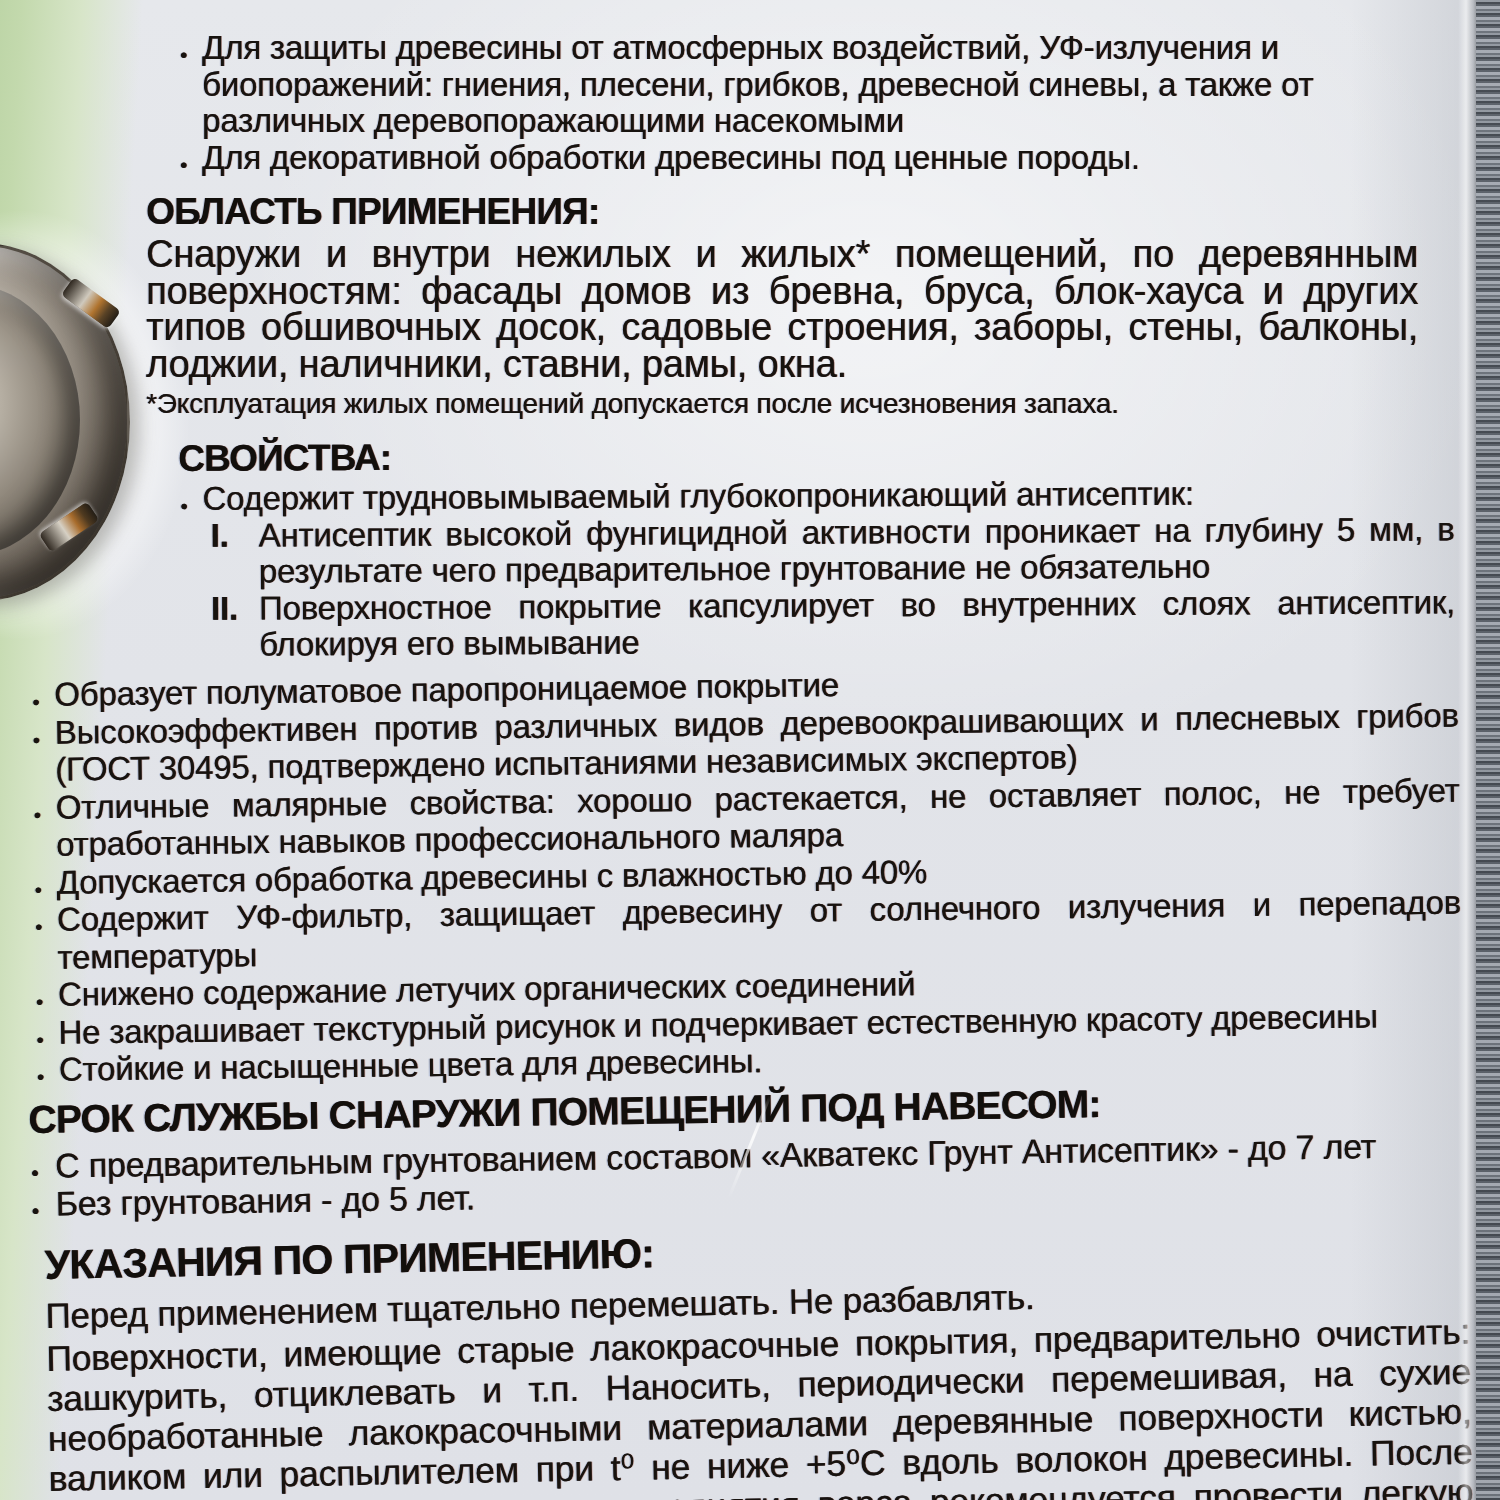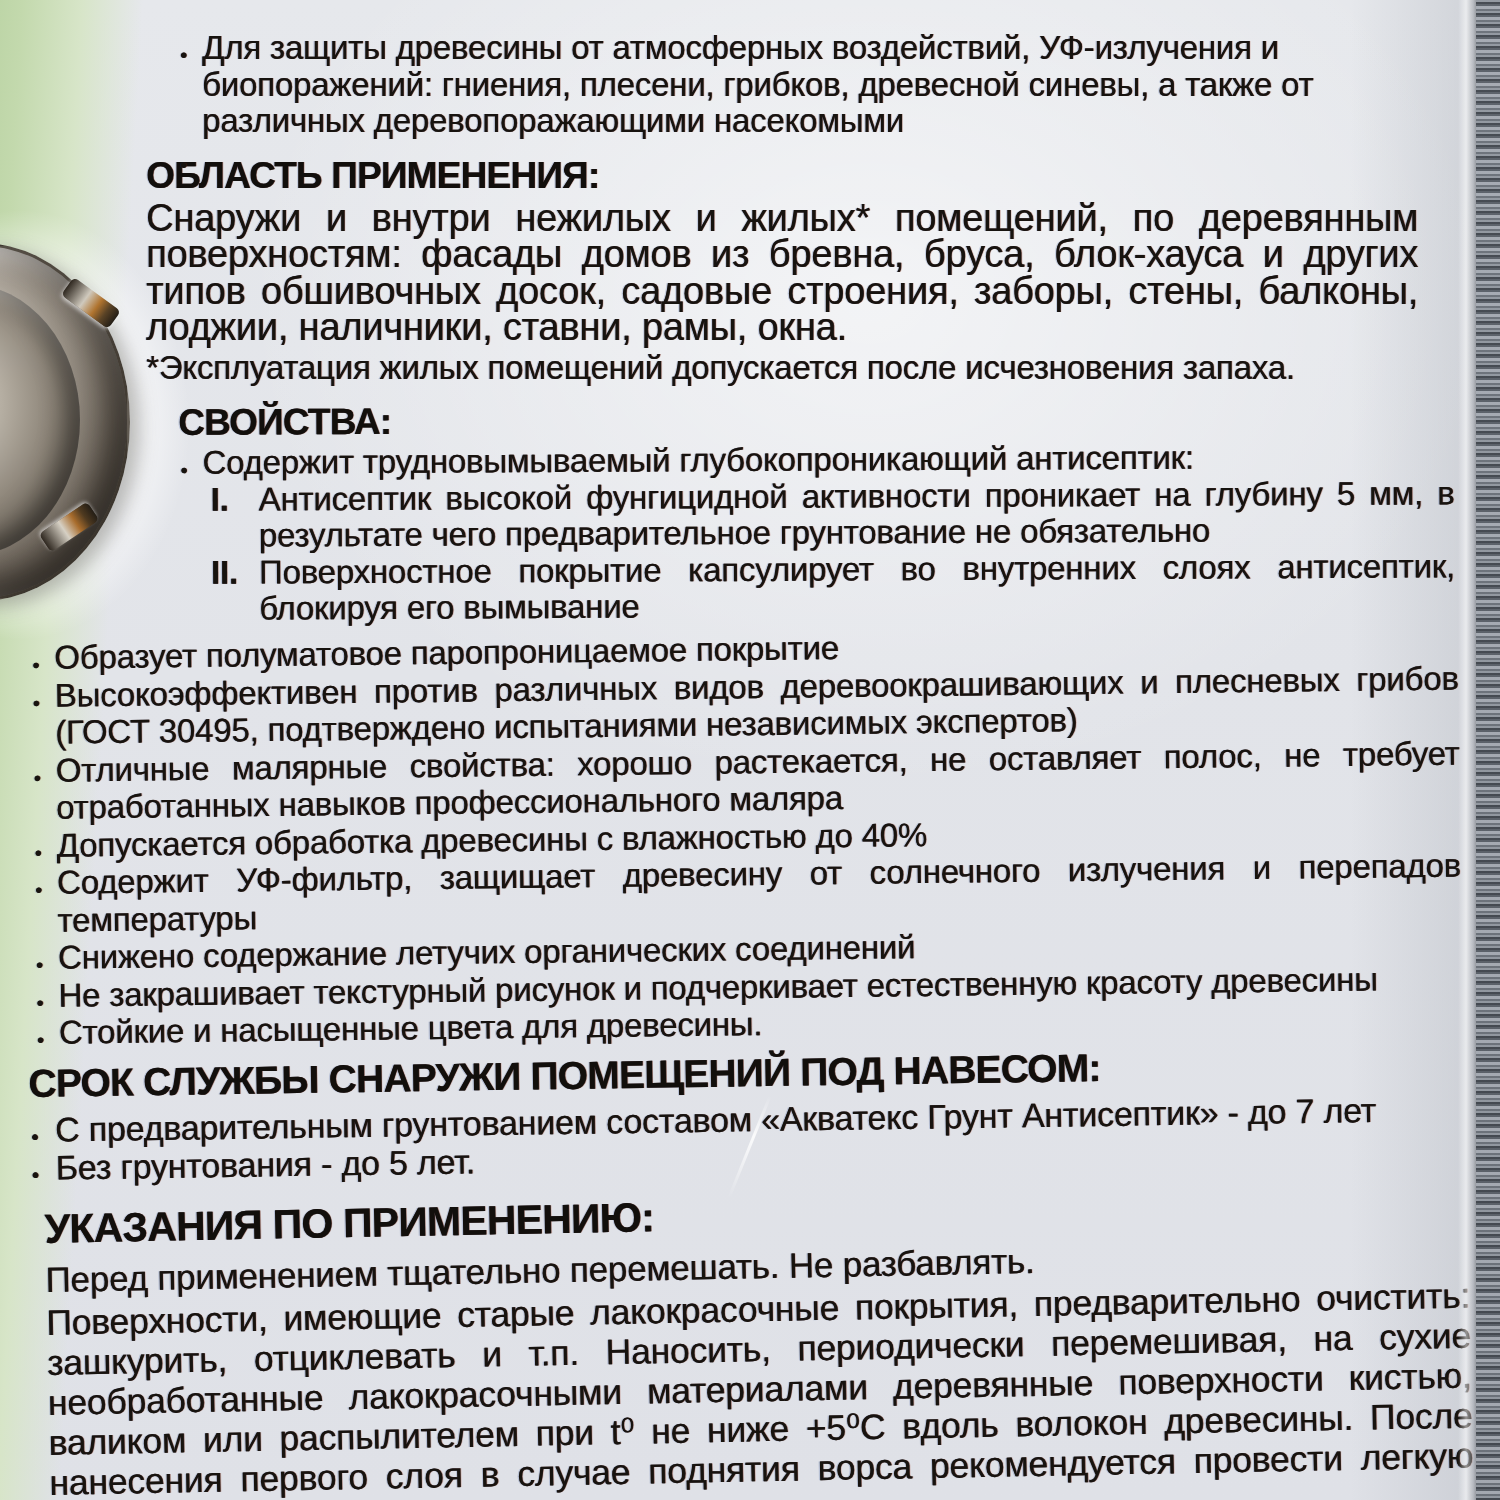--- a/index.html
+++ b/index.html
@@ -104,21 +104,21 @@
   }
   .h-std  { font-size: 37px; line-height: 44px; }
   .h-big  { font-size: 39px; line-height: 46px; }
   .h-huge { font-size: 41px; line-height: 48px; }
 
   .sec-purpose { margin-left: 150px; width: 1214px; }
   .sec-purpose .blist { font-size: 33px; line-height: 36.5px; }
 
   .sec-scope { margin-top: 14px; margin-left: 118px; width: 1272px; }
   .sec-scope .par { font-size: 38px; line-height: 36.5px; text-align: justify; margin: 2px 0 0 0; }
-  .sec-scope .footnote { font-size: 33px; line-height: 37px; margin-top: 3px; }
+  .sec-scope .footnote { font-size: 28px; line-height: 37px; margin-top: 3px; }
 
   .sec-props { margin-top: 15px; margin-left: 150px; width: 1276px; transform: rotate(-0.3deg); transform-origin: left top; }
   .sec-props .blist { font-size: 33px; line-height: 36.5px; }
   .roman { margin-left: 32px; font-size: 33px; line-height: 36.5px; }
   .roman-item { display: flex; text-align: justify; }
   .roman-item .rnum { font-weight: bold; width: 48px; flex: 0 0 48px; }
   .roman-item .rtext { flex: 1; }
 
   .sec-props2 { margin-top: 12px; margin-left: 2px; width: 1428px; transform: rotate(-0.7deg); transform-origin: left top; }
   .sec-props2 .blist { font-size: 33px; line-height: 37.5px; text-align: justify; }
@@ -161,20 +161,21 @@
   <div class="text-col">
 
     <section class="sec-purpose">
       <div class="blist">
         <div class="bullet">
           <span class="mark">•</span>
           <span>Для защиты древесины от атмосферных воздействий, УФ-излучения и биопоражений: гниения, плесени, грибков, древесной синевы, а также от различных деревопоражающими насекомыми</span>
         </div>
         <div class="bullet">
           <span class="mark">•</span>
+          <span>Для декоративной обработки древесины под ценные породы.</span>
         </div>
       </div>
     </section>
 
     <section class="sec-scope">
       <h2 class="h-std">ОБЛАСТЬ ПРИМЕНЕНИЯ:</h2>
       <p class="par">Снаружи и внутри нежилых и жилых* помещений, по деревянным поверхностям: фасады домов из бревна, бруса, блок-хауса и других типов обшивочных досок, садовые строения, заборы, стены, балконы, лоджии, наличники, ставни, рамы, окна.</p>
       <div class="footnote">*Эксплуатация жилых помещений допускается после исчезновения запаха.</div>
     </section>
 

